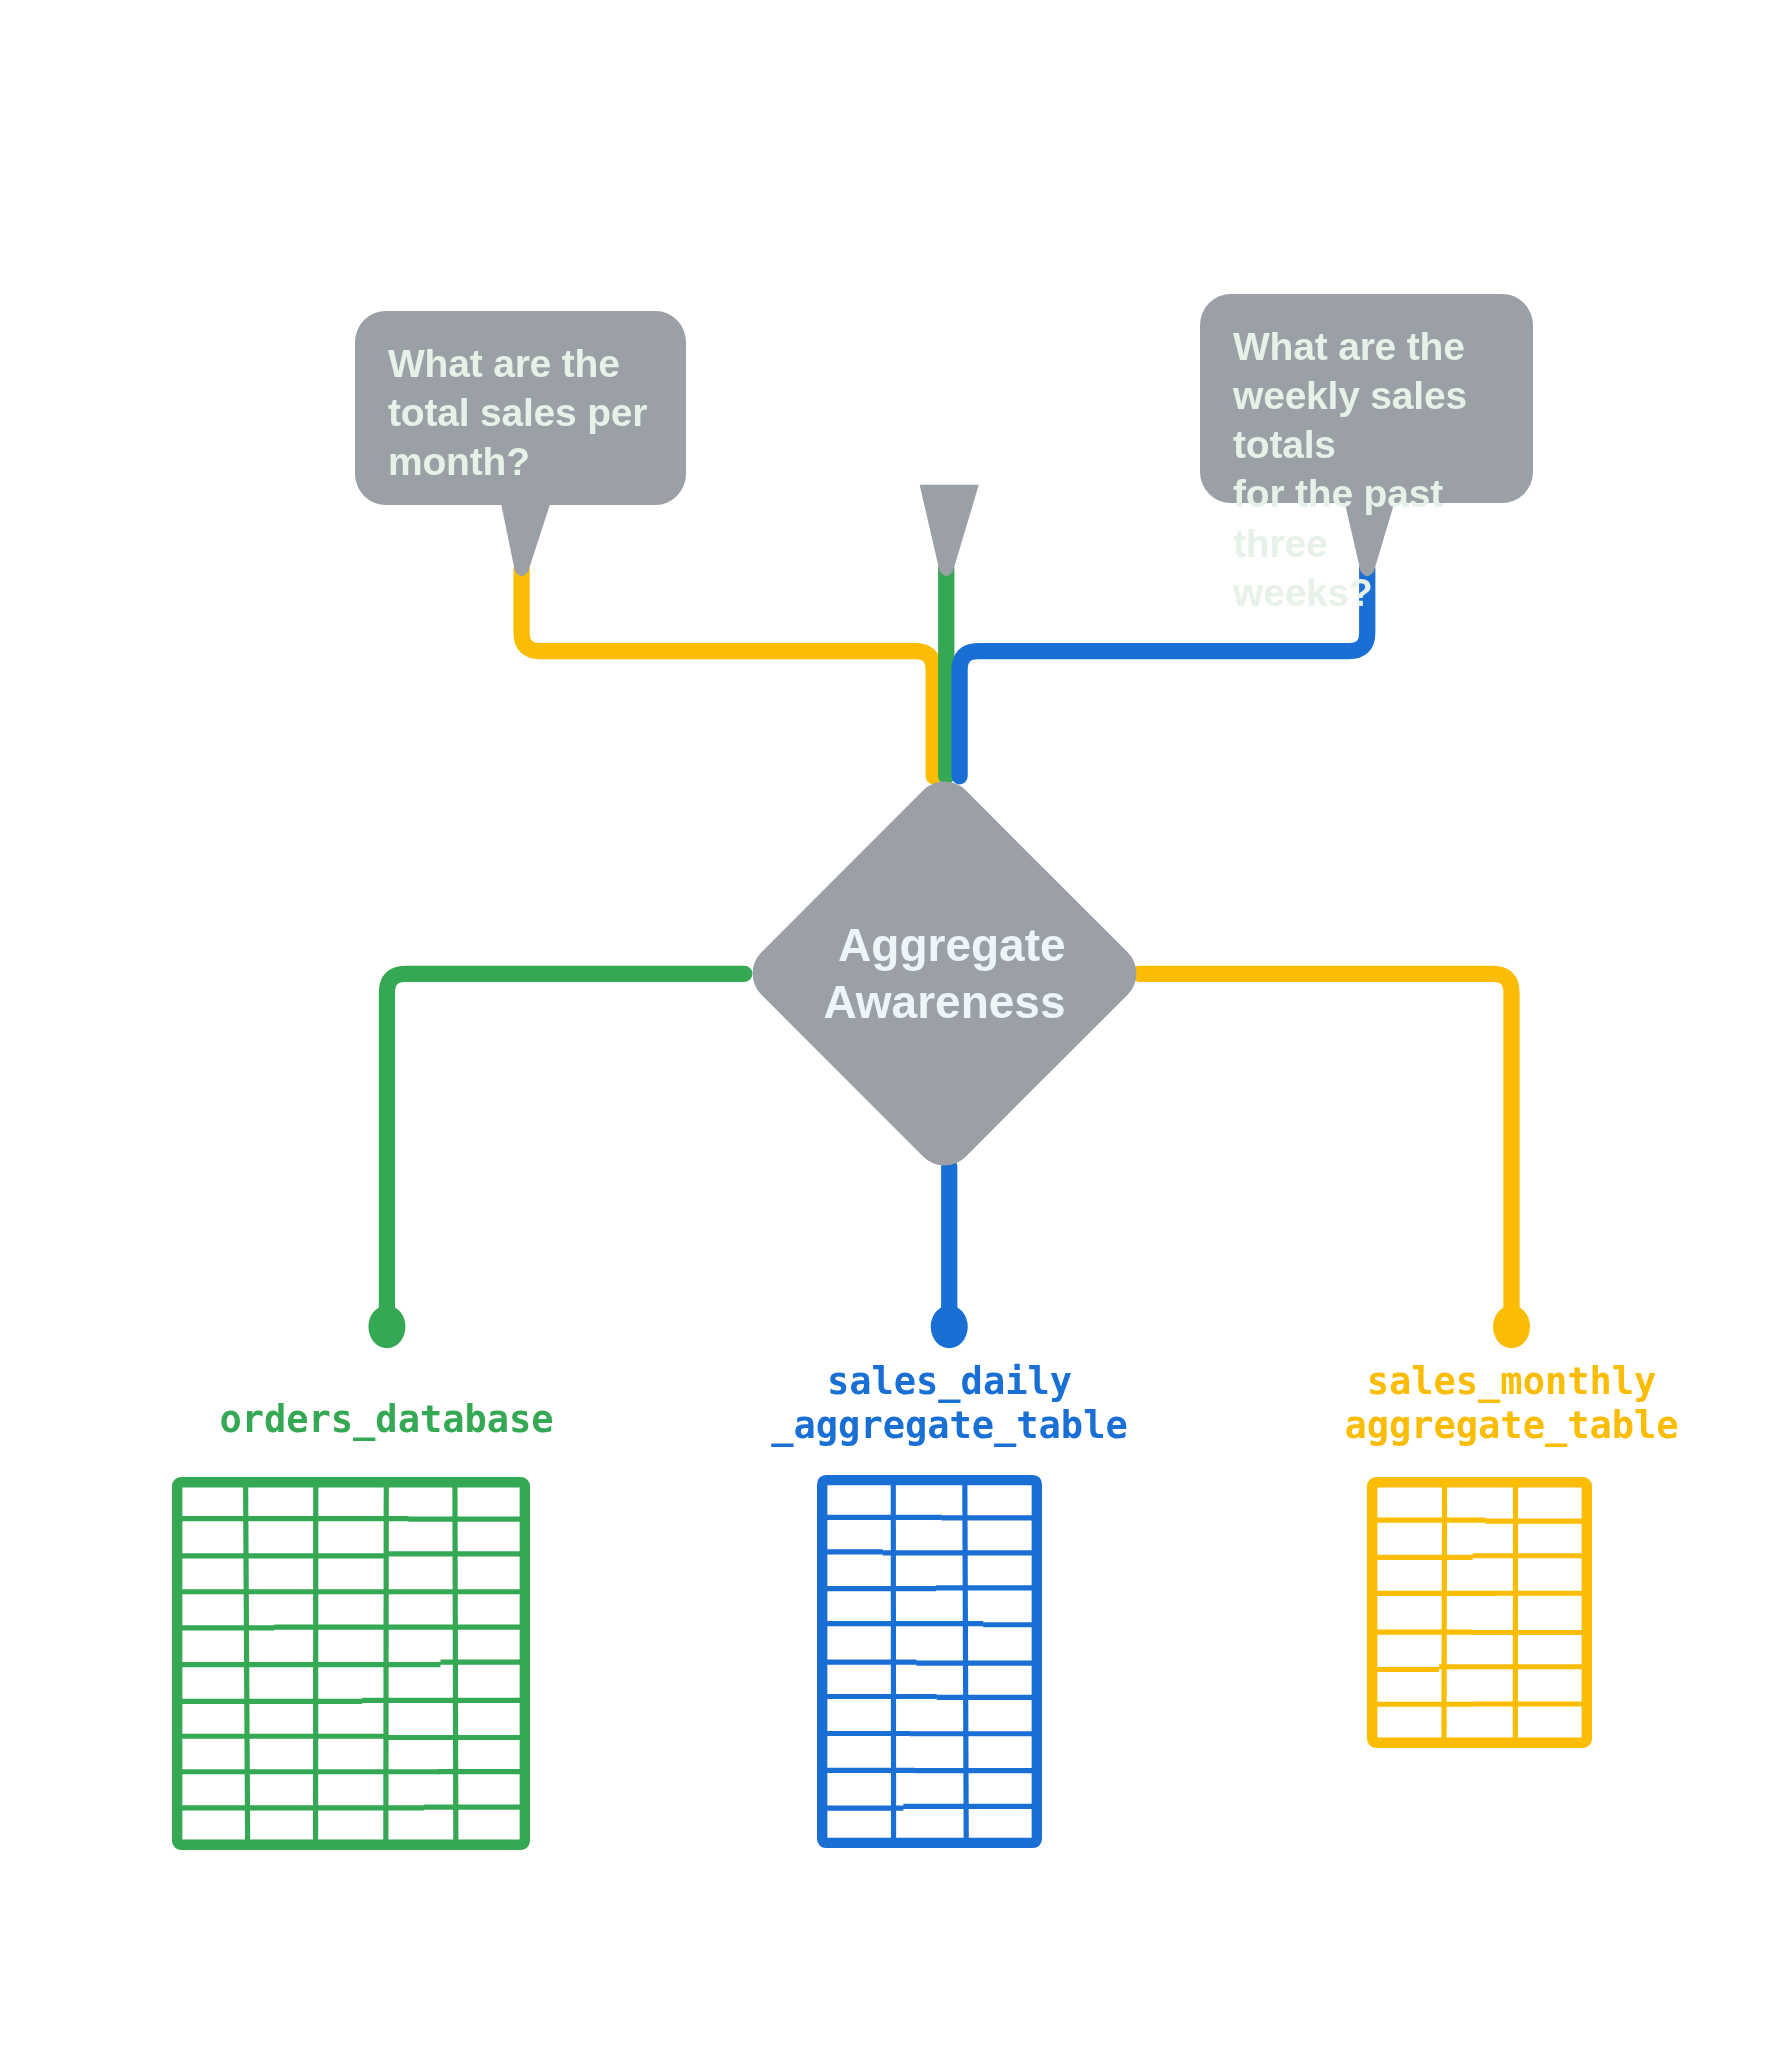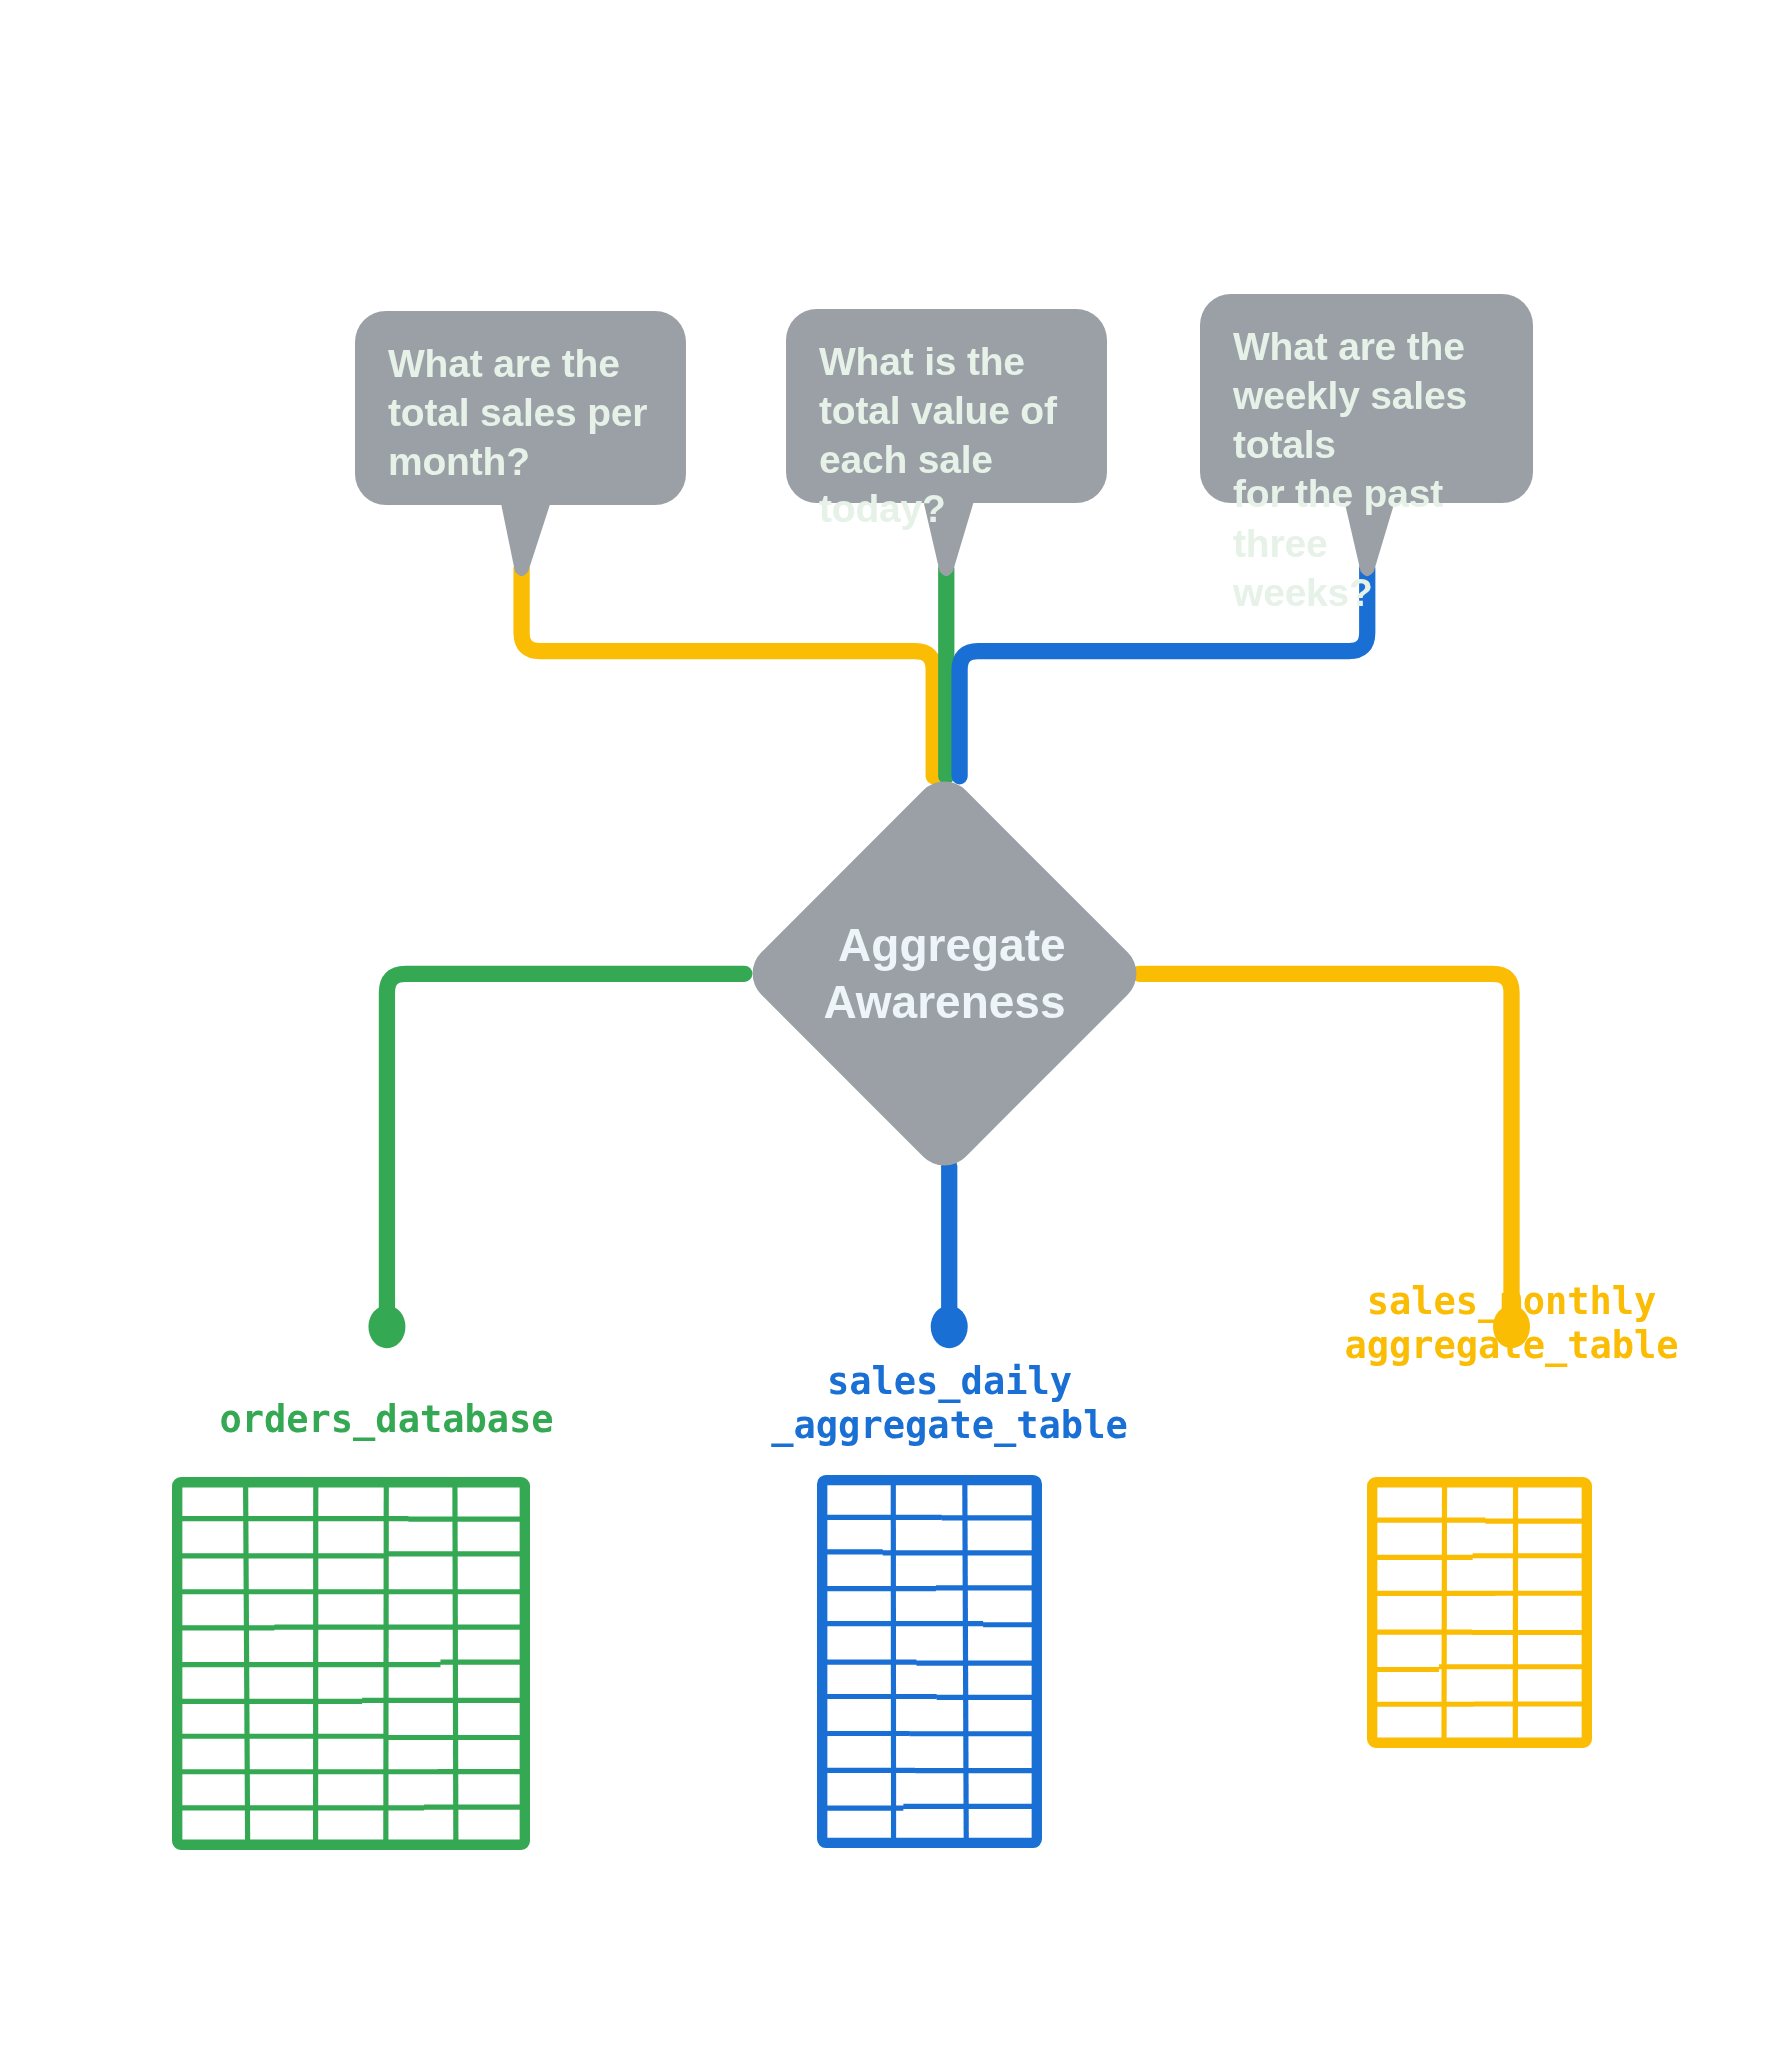--- a/index.html
+++ b/index.html
@@ -92,21 +92,21 @@
     position: absolute;
     text-align: center;
     font-family: "DejaVu Sans Mono", "Liberation Mono", monospace;
     font-weight: bold;
     font-size: 37px;
     line-height: 1.18;
     white-space: pre-line;
   }
   #caption-orders  { left: 135px;  top: 1398px; width: 503px; color: #34a853; }
   #caption-daily   { left: 698px;  top: 1360px; width: 503px; color: #1a6fd4; }
-  #caption-monthly { left: 1260px; top: 1280px; width: 503px; color: #fbbc04; }
+  #caption-monthly { left: 1260px; top: 1360px; width: 503px; color: #fbbc04; }
 
   
   .grid-table {
     position: absolute;
   }
   #table-orders  { left: 172px;  top: 1477px; }
   #table-daily   { left: 817px; top: 1475px; }
   #table-monthly { left: 1367px; top: 1477px; }
 </style>
 </head>
@@ -137,25 +137,20 @@
     <path fill="#9aa0a6" stroke="none" d="M 1243 655 L 1323 655 L 1288 772 Q 1279 785 1270 772 Z"></path>
     <path fill="#9aa0a6" stroke="none" d="M 1812 655 L 1892 655 L 1857 772 Q 1848 785 1839 772 Z"></path>
   </svg>
 
   <div class="bubble" id="bubble-monthly">
     <div class="bubble-text">What are the
 total sales per
 month?</div>
   </div>
 
-  <div class="bubble" id="bubble-daily">
-    <div class="bubble-text">What is the
-total value of
-each sale today?</div>
-  </div>
 
   <div class="bubble" id="bubble-weekly">
     <div class="bubble-text">What are the
 weekly sales totals
 for the past three
 weeks?</div>
   </div>
 
   <div id="diamond-wrap">
     <div id="diamond-shape"></div>

